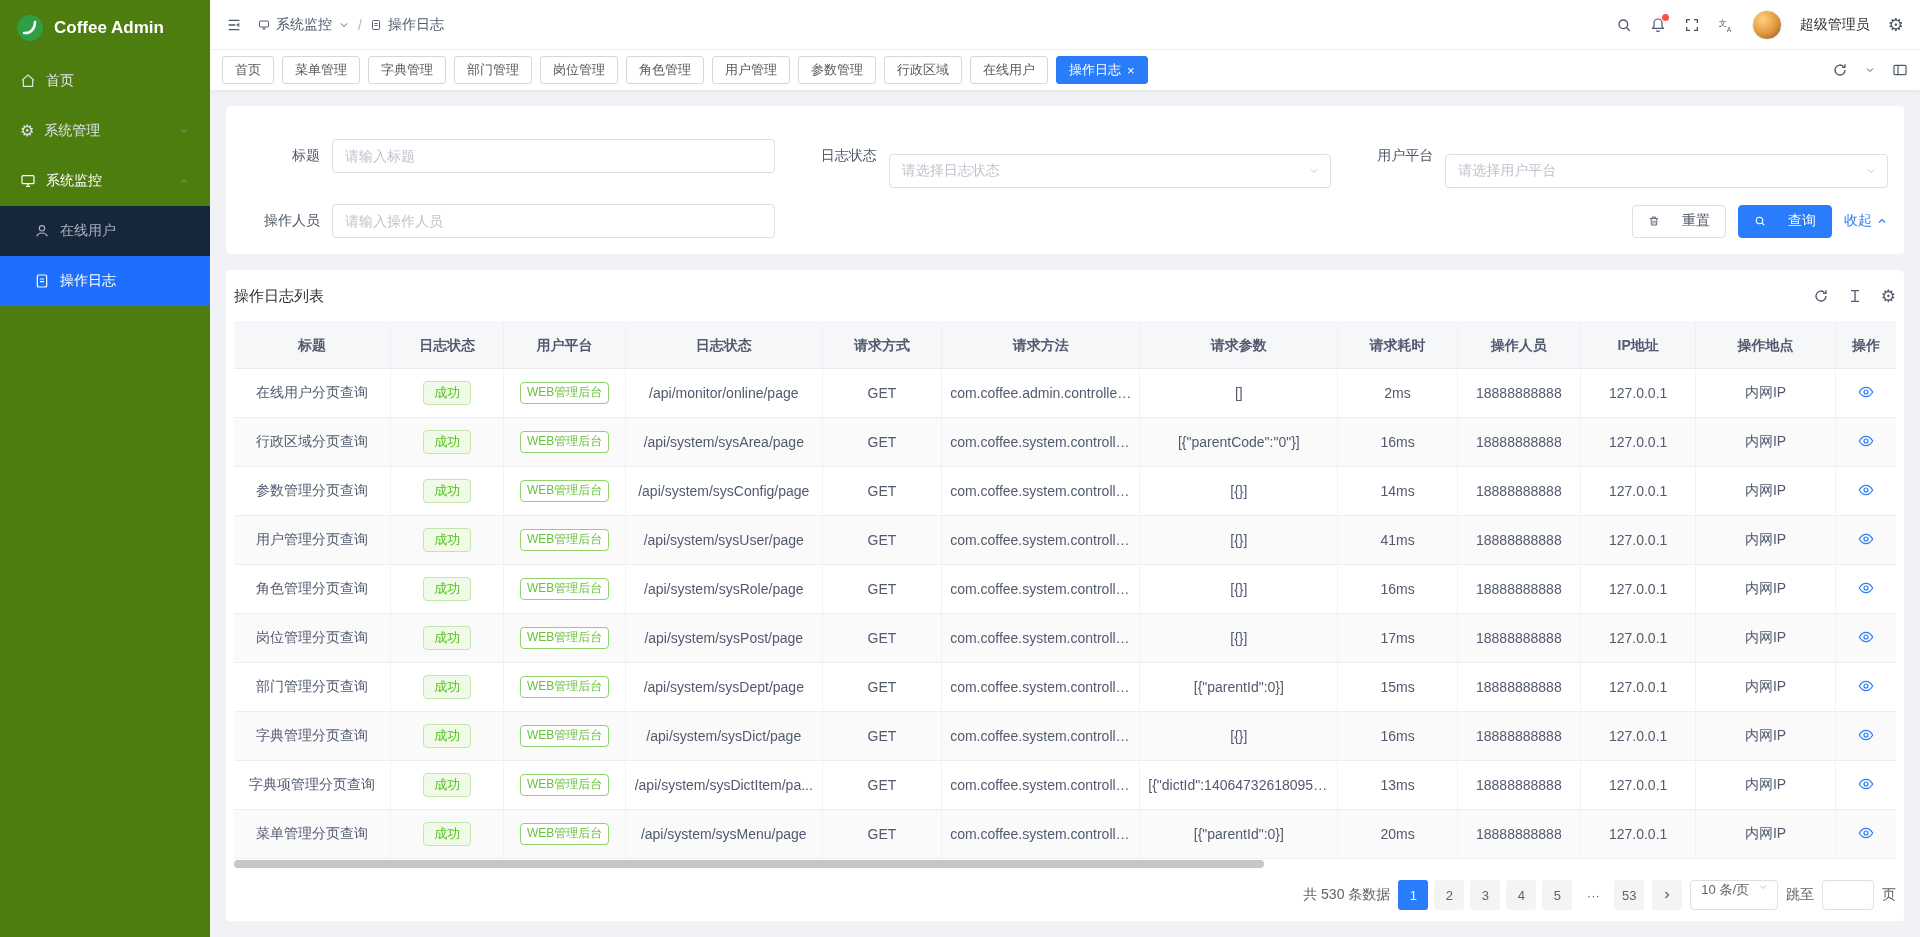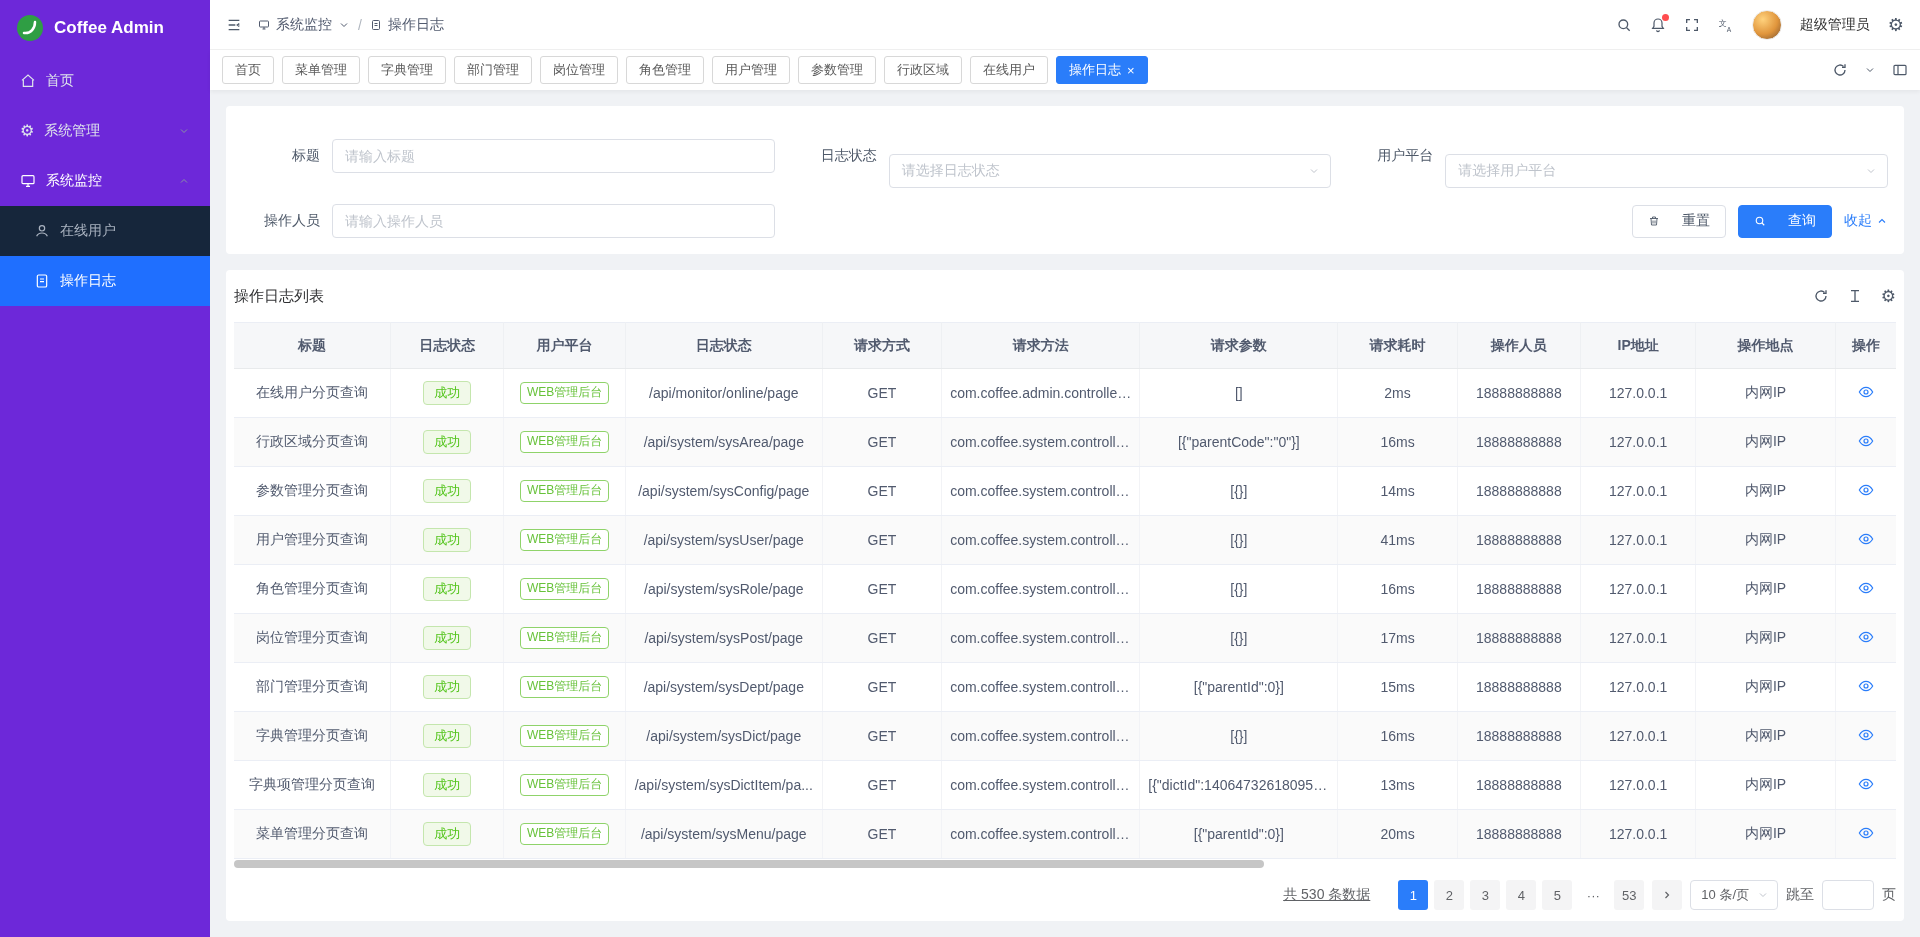--- a/index.html
+++ b/index.html
@@ -1,21 +1,21 @@
 <!DOCTYPE html>
 <html><head>
 <meta charset="utf-8">
 <style>
   * { margin:0; padding:0; box-sizing:border-box; }
   html,body { width:1920px; height:937px; overflow:hidden; }
   body { font-family:"Liberation Sans","DejaVu Sans",sans-serif; font-size:14px; color:#333; background:#f0f2f5; }
   .app { display:flex; width:1920px; height:937px; }
 
   
-  .sidebar { width:210px; flex-shrink:0; background:#6d28d9; color:#cfd6e0; display:flex; flex-direction:column; }
+  .sidebar { width:210px; flex-shrink:0; background:#4d7c0f; color:#cfd6e0; display:flex; flex-direction:column; }
   .logo { height:56px; display:flex; align-items:center; gap:10px; padding:0 16px; color:#fff; font-weight:bold; font-size:17px; }
   .menu-item { height:50px; display:flex; align-items:center; gap:10px; padding:0 20px; font-size:14px; color:#dfe4ec; cursor:pointer; }
   .menu-item .chev { margin-left:auto; color:#8a93a3; display:flex; }
   .submenu { background:#16263b; }
   .submenu .menu-item { padding-left:34px; color:#aab3c0; }
   .submenu .menu-item.active { background:#1f6fff; color:#fff; }
   .ic { width:16px; height:16px; display:block; }
   .ic-sm { width:12px; height:12px; display:block; }
   .gear-glyph { font-size:16px; line-height:1; }
 
@@ -70,27 +70,27 @@
   .badge-success { display:inline-block; padding:3px 10px; font-size:13px; color:#52c41a; background:#f1f9e9; border:1px solid #c4e6ad; border-radius:4px; line-height:1.3; }
   .badge-platform { display:inline-block; padding:2px 6px; font-size:12px; color:#67c23a; background:#fff; border:1px solid #8fd36a; border-radius:4px; line-height:1.3; }
   .eye-btn { display:inline-flex; color:#2a7dfa; cursor:pointer; }
 
   
   .hscroll { margin-top:auto; height:10px; flex-shrink:0; position:relative; }
   .hscroll-thumb { position:absolute; left:0; top:1px; height:8px; width:62%; background:#c6c6c6; border-radius:4px; cursor:grab; }
 
   
   .pagination { height:52px; flex-shrink:0; display:flex; align-items:center; justify-content:flex-end; gap:8px; font-size:14px; color:#606266; }
-  .page-total { margin-right:20px;text-decoration:underline; }
+  .page-total { margin-right:0; }
   .page-list { display:flex; align-items:center; gap:6px; }
   .page-btn { min-width:30px; height:30px; padding:0 4px; border:none; border-radius:3px; background:#f4f4f5; color:#606266; font-size:13px; display:inline-flex; align-items:center; justify-content:center; cursor:pointer; font-family:inherit; }
   .page-btn.active { background:#2a7dfa; color:#fff; }
   .page-btn.ellipsis { background:none; }
   .page-next { min-width:30px; height:30px; border:none; border-radius:3px; background:#f4f4f5; color:#606266; display:inline-flex; align-items:center; justify-content:center; cursor:pointer; }
-  .page-size { height:30px; border:1px solid #dcdfe6; border-radius:4px; background:#fff; padding:0 8px 0 10px; display:inline-flex; align-items:center; gap:8px; color:#606266; font-size:13px; cursor:pointer; }
+  .page-size { height:30px; border:1px solid #dcdfe6; border-radius:4px; background:#fff; padding:0 8px 0 10px; display:inline-flex; align-items:flex-start; gap:8px; color:#606266; font-size:13px; cursor:pointer; }
   .jump-input { width:52px; height:30px; border:1px solid #dcdfe6; border-radius:4px; padding:0 6px; font-size:13px; text-align:center; outline:none; font-family:inherit; }
 </style>
 </head>
 <body>
 
 <div class="app">
 
   <aside class="sidebar">
     <div class="logo">
       <svg width="28" height="28" viewBox="0 0 28 28">

